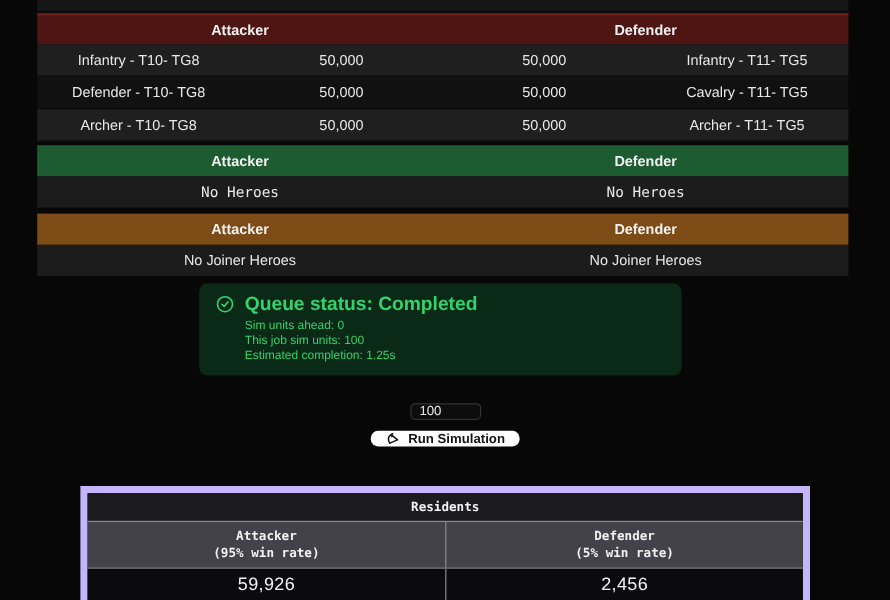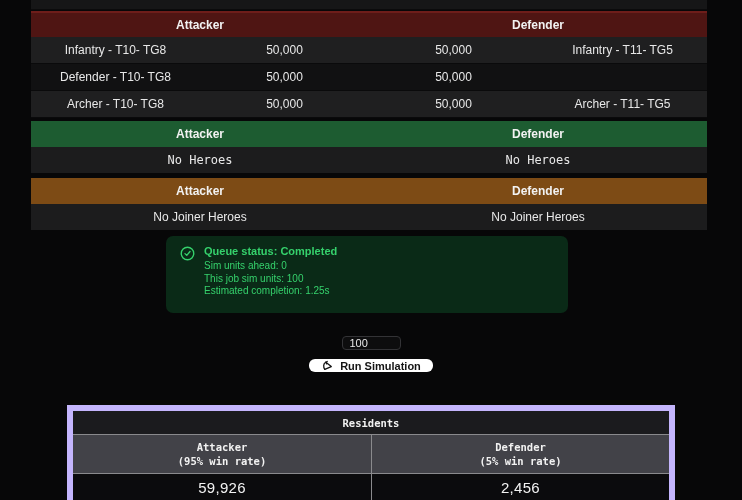--- a/index.html
+++ b/index.html
@@ -54,21 +54,21 @@
     margin-top: 6px; margin-left: 166px;
     width: 402px; height: 77px;
     background: var(--queue-bg, #0a2a17);
     border-radius: 7px;
     padding: 9px 12px 8px 14px;
     display: flex; gap: 9px;
     color: var(--queue-text, #35d16c);
   }
   .queue-icon { flex: 0 0 15px; padding-top: 1px; }
   .queue-lines { display: flex; flex-direction: column; }
-  .queue-status { font-size: 11px; font-weight: 700; margin-bottom: 3px; }
+  .queue-status { font-size: 16px; font-weight: 700; margin-bottom: 3px; }
   .queue-line { font-size: 10px; line-height: 12.5px; }
 
   
   .controls {
     margin-top: 28px;
     display: flex; justify-content: center; align-items: center; gap: 9px;
     height: 26px;
     flex-direction: column;
   }
   .sim-input {
@@ -139,20 +139,21 @@
     <div class="troop-row odd">
       <div>Infantry - T10- TG8</div>
       <div>50,000</div>
       <div>50,000</div>
       <div>Infantry - T11- TG5</div>
     </div>
     <div class="troop-row even">
       <div>Defender - T10- TG8</div>
       <div>50,000</div>
       <div>50,000</div>
+      <div>Cavalry - T11- TG5</div>
     </div>
     <div class="troop-row odd">
       <div>Archer - T10- TG8</div>
       <div>50,000</div>
       <div>50,000</div>
       <div>Archer - T11- TG5</div>
     </div>
   </div>
 
   <div class="table-block gap3">

